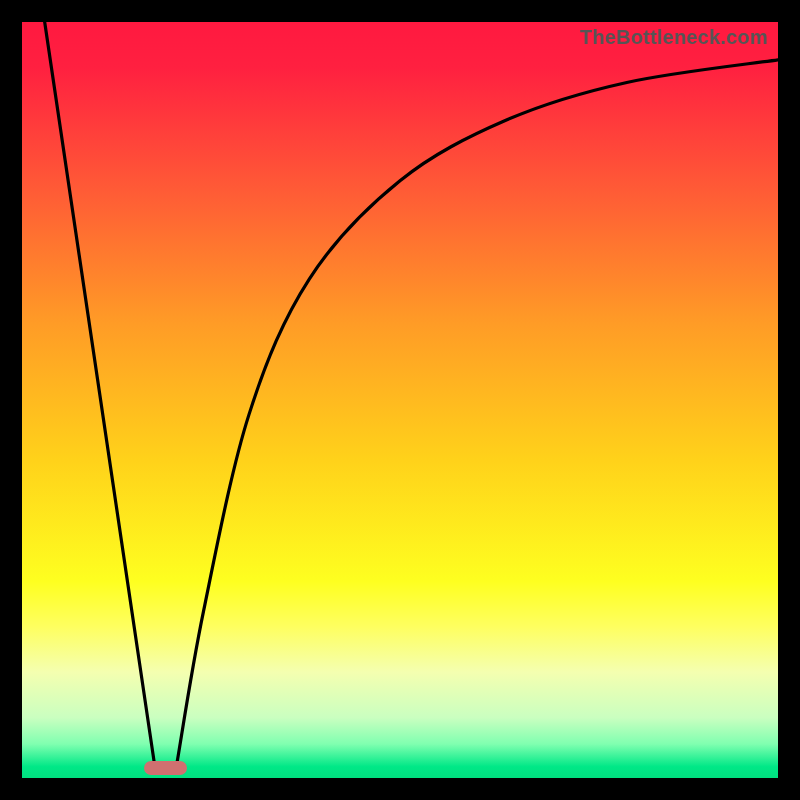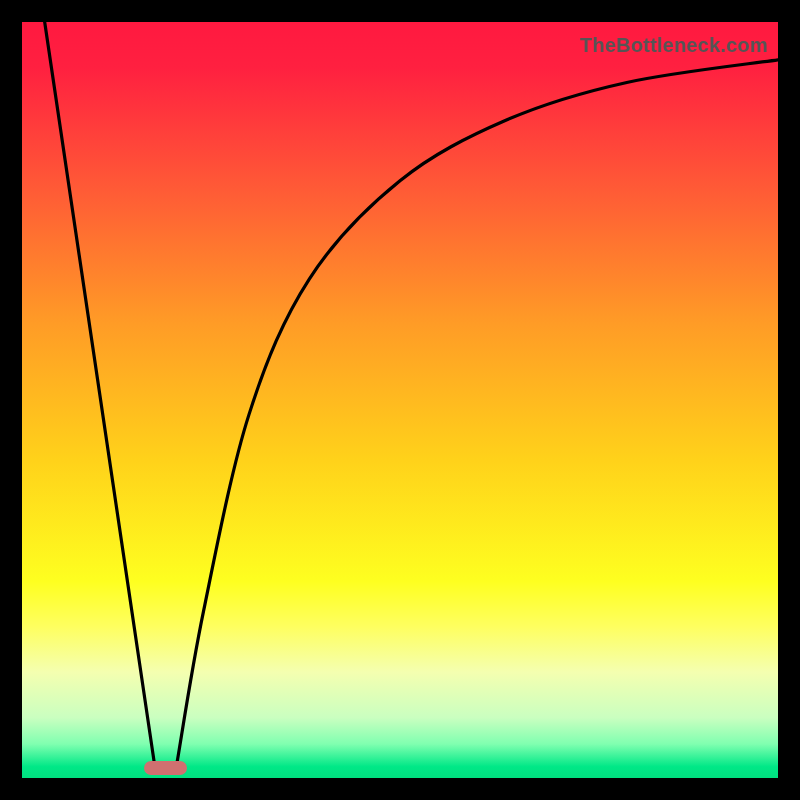--- a/index.html
+++ b/index.html
@@ -31,21 +31,20 @@
   }
   .watermark {
     position: absolute;
     top: 4px;
     right: 10px;
     font-size: 20px;
     font-weight: 600;
     color: #555;
     letter-spacing: 0.2px;
     user-select: none;
-    margin-top: 8px;
   }
   svg.curve {
     position: absolute;
     left: 0; top: 0;
     width: 100%;
     height: 100%;
   }
   .pill {
     position: absolute;
     height: 14px;

